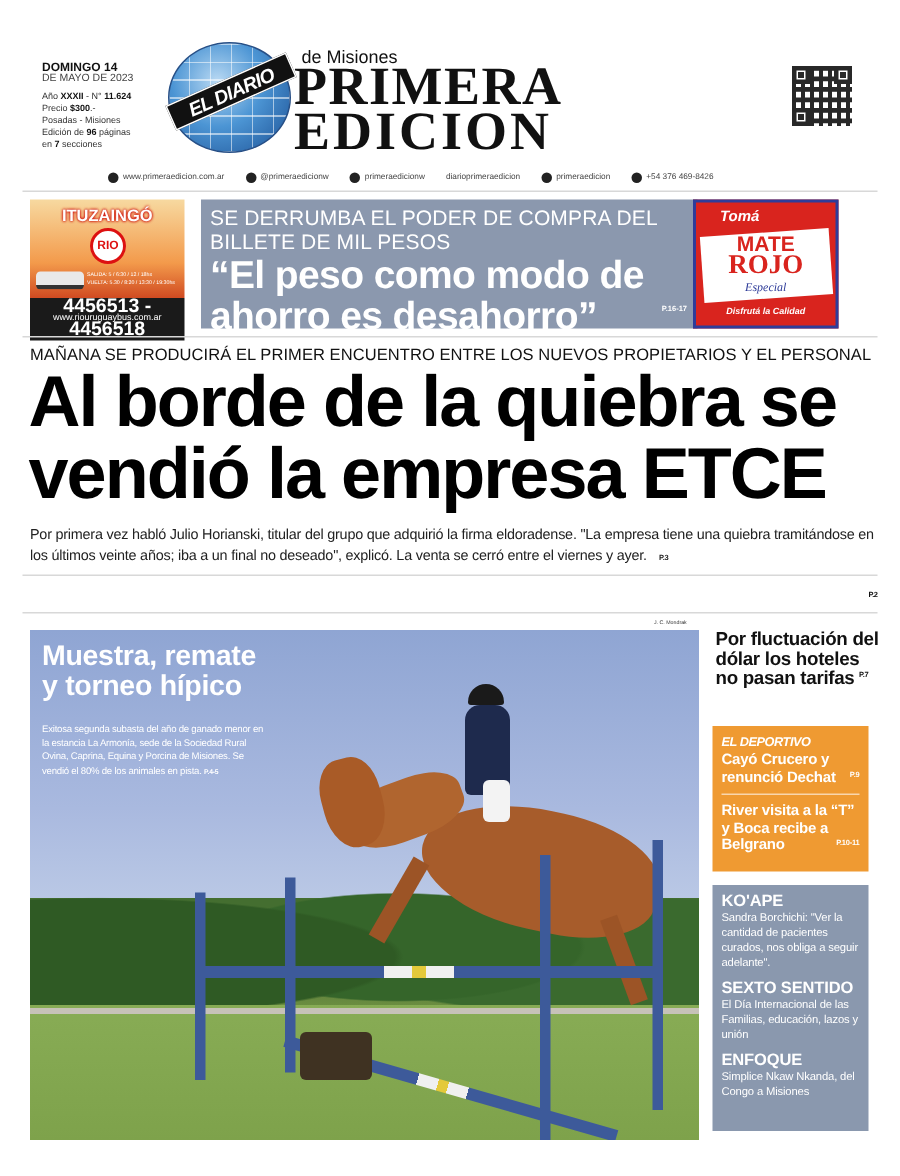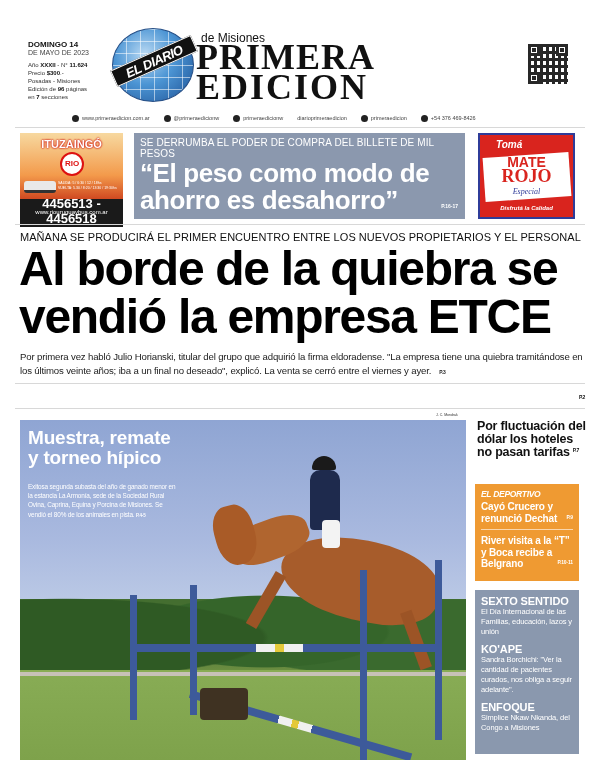--- a/index.html
+++ b/index.html
@@ -42,25 +42,25 @@
   .ad-left { position: absolute; left: 20px; top: 133px; width: 103px; height: 94px; overflow: hidden;
      background: linear-gradient(180deg, #f7d9a0 0%, #f39a4b 45%, #d04a21 70%, #1a1a1a 70%); }
   .ad-left .title { position: absolute; left: 0; right: 0; top: 5px; text-align: center; color: #fff; font-weight: bold; font-size: 11px; text-shadow: 0 0 2px #c00, 0 0 2px #c00; }
   .ad-left .logo { position: absolute; left: 40px; top: 19px; width: 24px; height: 24px; border-radius: 50%; background: #fff; border: 2px solid #d11; color: #d11; font-weight: bold; font-size: 8px; line-height: 20px; text-align: center; }
   .ad-left .sched { position: absolute; left: 38px; top: 48px; font-size: 3.5px; color: #fff; line-height: 5px; }
   .ad-left .bus { position: absolute; left: 4px; top: 48px; width: 32px; height: 12px; background: #e9e9e9; border-radius: 3px; border-bottom: 3px solid #333; }
   .ad-left .phones { position: absolute; left: 0; right: 0; top: 63px; text-align: center; color: #fff; font-weight: bold; font-size: 13px; }
   .ad-left .web { position: absolute; left: 0; right: 0; top: 76px; text-align: center; color: #fff; font-size: 6px; }
 
   .banner { position: absolute; left: 134px; top: 133px; width: 331px; height: 86px; background: #8b98ae; color: #fff; padding: 4px 6px; }
-  .banner .kicker { font-size: 10px; letter-spacing: 0.1px; }
+  .banner .kicker { font-size: 14px; letter-spacing: 0.1px; }
   .banner .q { font-weight: bold; font-size: 26px; line-height: 27px; letter-spacing: -0.4px; margin-top: 1px; }
   .banner .pg { position: absolute; right: 7px; bottom: 10px; font-size: 5px; font-weight: bold; }
 
-  .ad-right { position: absolute; left: 478px; top: 133px; width: 97px; height: 86px; background: #d9241e; border: 2px solid #2f3c99; overflow: hidden; }
+  .ad-right { position: absolute; left: 462px; top: 133px; width: 97px; height: 86px; background: #d9241e; border: 2px solid #2f3c99; overflow: hidden; }
   .ad-right .toma { position: absolute; left: 16px; top: 4px; color: #fff; font-style: italic; font-weight: bold; font-size: 10px; }
   .ad-right .flag { position: absolute; left: 4px; top: 20px; width: 86px; height: 44px; background: #fff; transform: rotate(-4deg); }
   .ad-right .mate { position: absolute; left: 0; right: 0; top: 21px; text-align: center; color: #d9241e; font-family: Liberation Sans, sans-serif; font-weight: bold; font-size: 14px; line-height: 13px; }
   .ad-right .rojo { position: absolute; left: 0; right: 0; top: 33px; text-align: center; color: #d9241e; font-family: "Liberation Serif", serif; font-weight: bold; font-size: 18px; line-height: 17px; }
   .ad-right .esp { position: absolute; left: 0; right: 0; top: 52px; text-align: center; color: #2f3c99; font-family: "Liberation Serif", serif; font-style: italic; font-size: 8px; }
   .ad-right .disf { position: absolute; left: 0; right: 0; top: 70px; text-align: center; color: #fff; font-style: italic; font-weight: bold; font-size: 6px; }
 
   
   .kicker-main { position: absolute; left: 20px; top: 231px; font-size: 11px; letter-spacing: 0.05px; color: #111; }
   .headline { position: absolute; left: 19px; top: 245px; width: 570px; font-weight: bold; font-size: 48px; line-height: 48px; letter-spacing: -1.3px; color: #000; }
@@ -236,24 +236,24 @@
 
 <div class="deportivo">
   <div class="sect">EL DEPORTIVO</div>
   <div class="story"><span>Cayó Crucero y renunció Dechat</span><span class="pgref">P.9</span></div>
   <div class="sep"></div>
   <div class="story"><span>River visita a la “T” y Boca recibe a Belgrano</span><span class="pgref">P.10-11</span></div>
 </div>
 
 <div class="sidebox">
   <div>
+    <div class="sect">KO'APE</div>
+    <div class="txt">Sandra Borchichi: "Ver la cantidad de pacientes curados, nos obliga a seguir adelante".</div>
+  </div>
+  <div>
     <div class="sect">SEXTO SENTIDO</div>
     <div class="txt">El Día Internacional de las Familias, educación, lazos y unión</div>
-  </div>
-  <div>
-    <div class="sect">KO'APE</div>
-    <div class="txt">Sandra Borchichi: "Ver la cantidad de pacientes curados, nos obliga a seguir adelante".</div>
   </div>
   <div>
     <div class="sect">ENFOQUE</div>
     <div class="txt">Simplice Nkaw Nkanda, del Congo a Misiones</div>
   </div>
 </div>
 
 </body></html>

